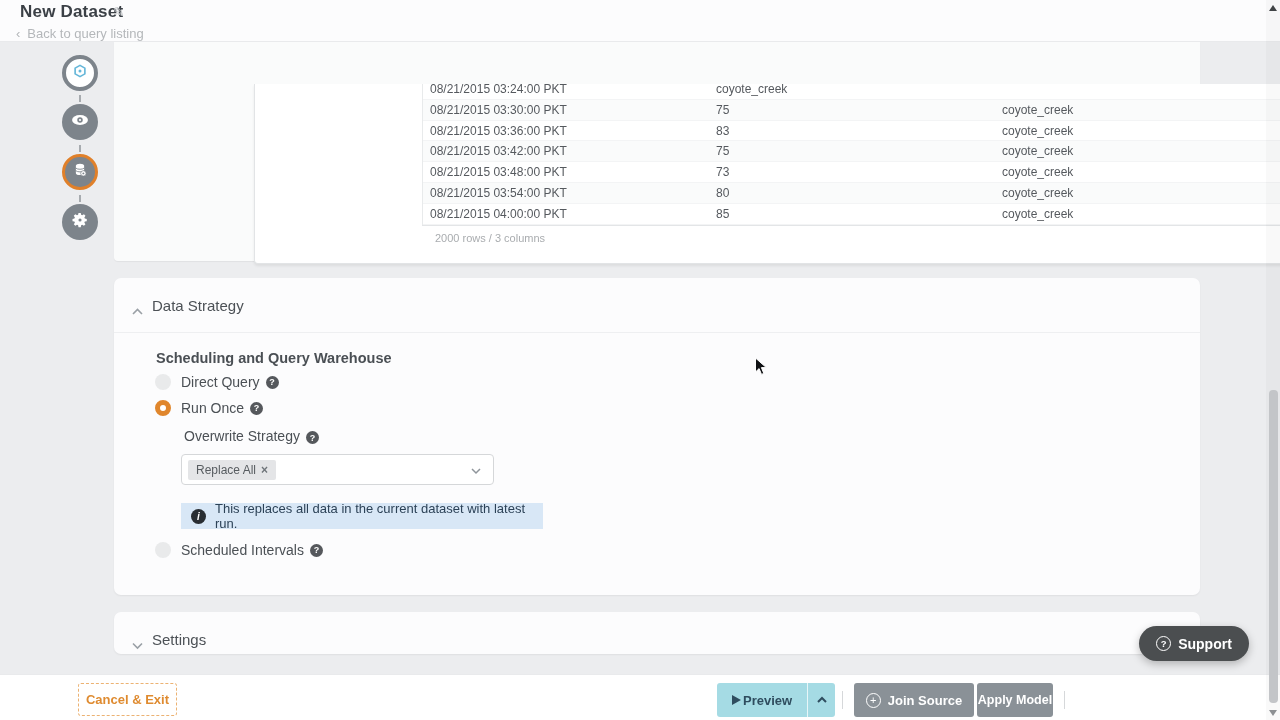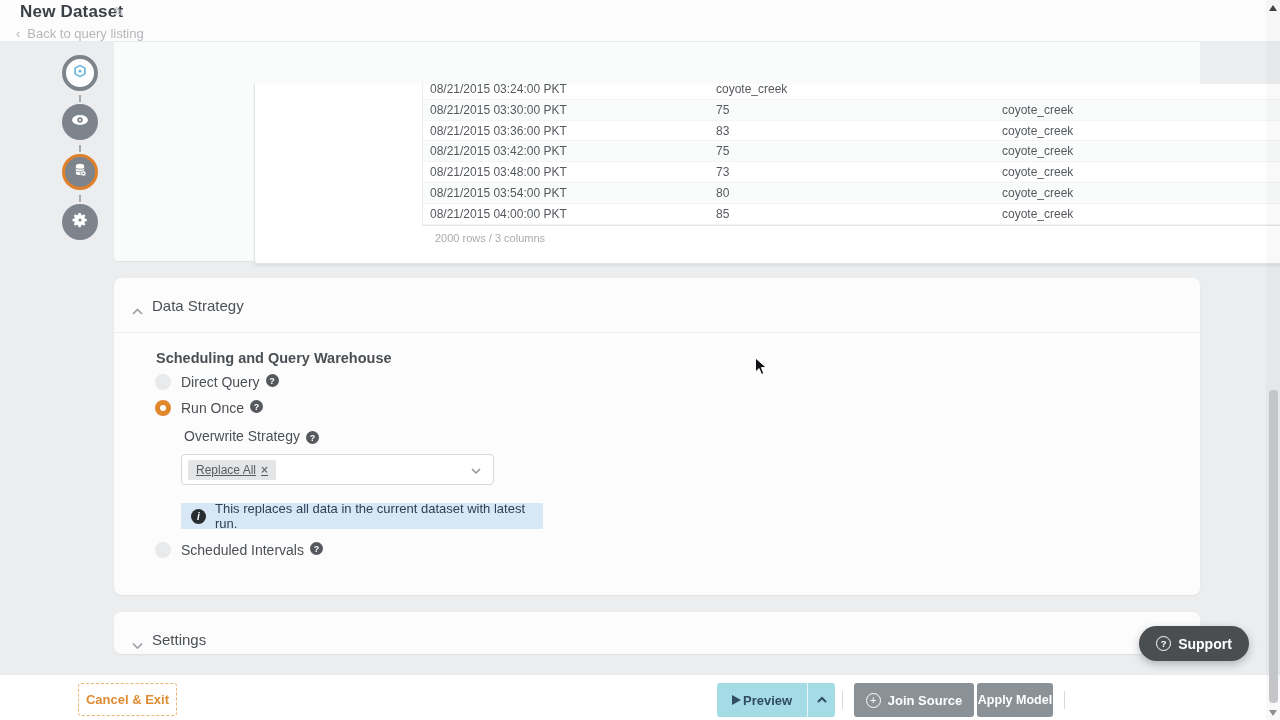--- a/index.html
+++ b/index.html
@@ -48,37 +48,37 @@
           box-shadow:0 1px 2px rgba(0,0,0,.06); }
   .strategy-card { top:278px; height:317px; }
   .settings-card { top:612px; height:42px; }
   .card-head { position:absolute; left:0; top:0; right:0; height:55px; cursor:pointer; }
   .strategy-card .card-head { border-bottom:1px solid #eeeff1; }
   .head-chev { position:absolute; left:17px; top:24px; }
   .card-title { position:absolute; left:38px; top:19px; font-size:15px; color:#4c5156; }
 
   .subsection-title { position:absolute; left:42px; top:72px; font-size:14.5px;
                       font-weight:bold; color:#4a4f54; }
-  .opt-row { position:absolute; display:flex; cursor:pointer; }
+  .opt-row { position:absolute; display:flex; align-items:center; cursor:pointer; }
   .radio { width:16px; height:16px; border-radius:50%; background:#e9eaeb; flex:0 0 16px; }
   .radio.sel { background:#fff; border:5px solid #e0862c; }
   .opt-label { margin-left:10px; font-size:14px; color:#4b5055; }
   .help { width:13px; height:13px; border-radius:50%; background:#55585c; color:#fff;
           font-size:9px; font-weight:bold; display:inline-flex; align-items:center;
           justify-content:center; margin-left:6px; cursor:pointer; }
   .row-direct    { left:41px; top:96px; }
   .row-runonce   { left:41px; top:122px; }
   .row-scheduled { left:41px; top:264px; }
   .overwrite-label { position:absolute; left:70px; top:150px; font-size:14px; color:#4b5055;
                      display:flex; align-items:flex-end; }
   .dropdown { position:absolute; left:67px; top:176px; width:313px; height:31px; background:#fff;
               border:1px solid #d5d7d9; border-radius:4px; display:flex; align-items:center;
               padding:0 11px 0 6px; cursor:pointer; }
   .tag { background:#e4e5e7; border-radius:2px; padding:3px 8px; font-size:12px; color:#575c60;
-         display:inline-flex; align-items:center; gap:5px;text-decoration:underline; }
+         display:inline-flex; align-items:center; gap:5px; }
   .tag-close { color:#6f757a; font-weight:bold; cursor:pointer; }
   .dd-chev { margin-left:auto; }
   .info-box { position:absolute; left:67px; top:225px; width:362px; height:26px;
               background:#d8e7f6; display:flex; align-items:center; padding-left:10px; gap:9px; }
   .info-ic { width:15px; height:15px; border-radius:50%; background:#282d32; color:#fff;
              font-size:10px; font-weight:bold; font-style:italic; display:inline-flex;
              align-items:center; justify-content:center; flex:0 0 15px; }
   .info-text { font-size:13px; color:#2c4257; }
 
   

